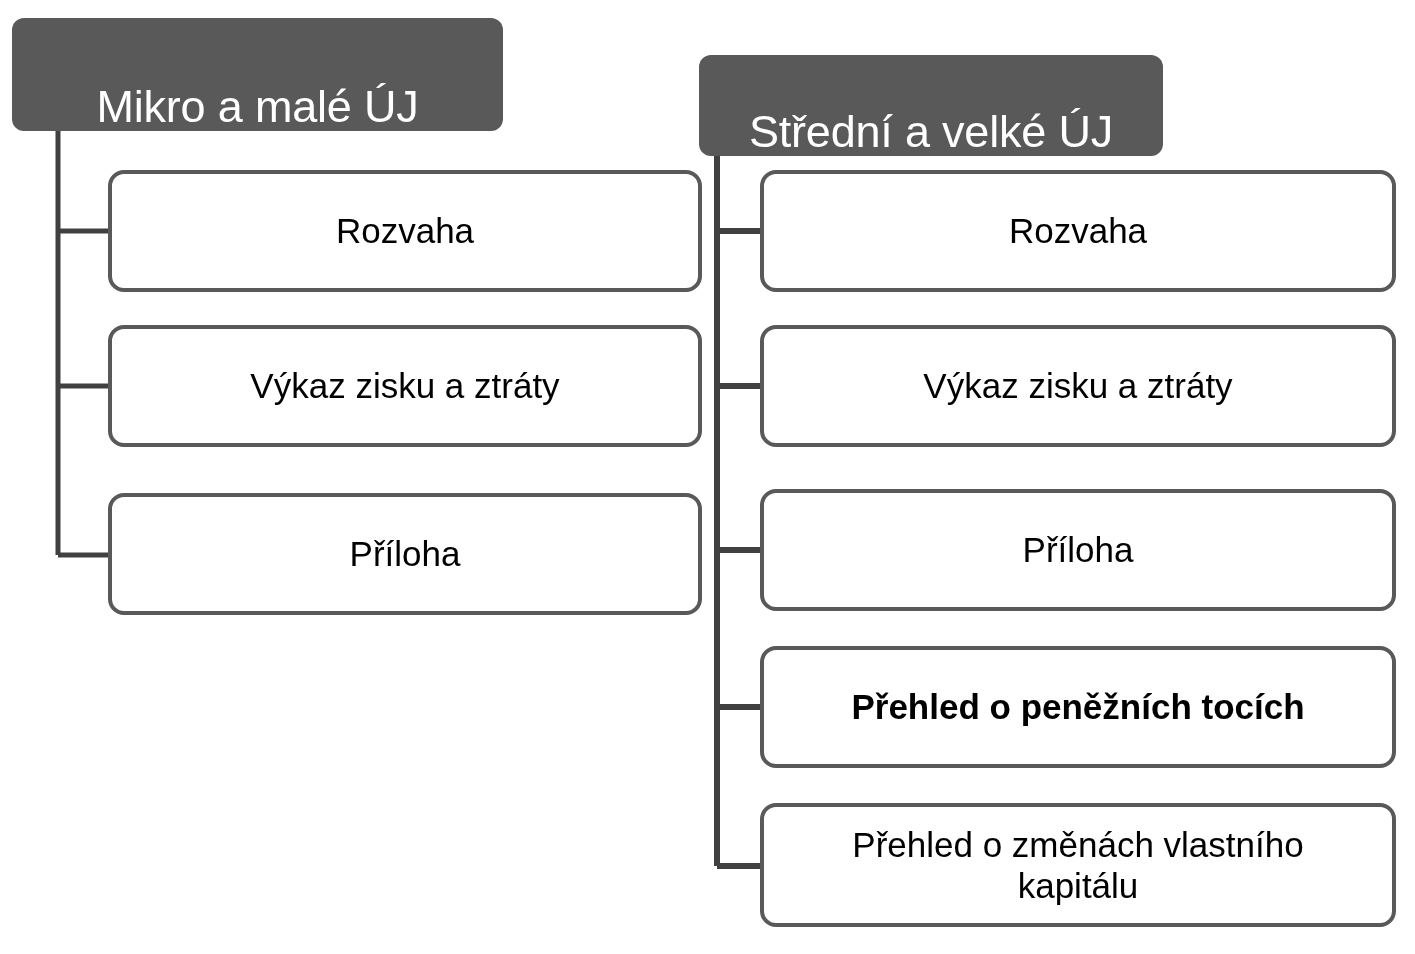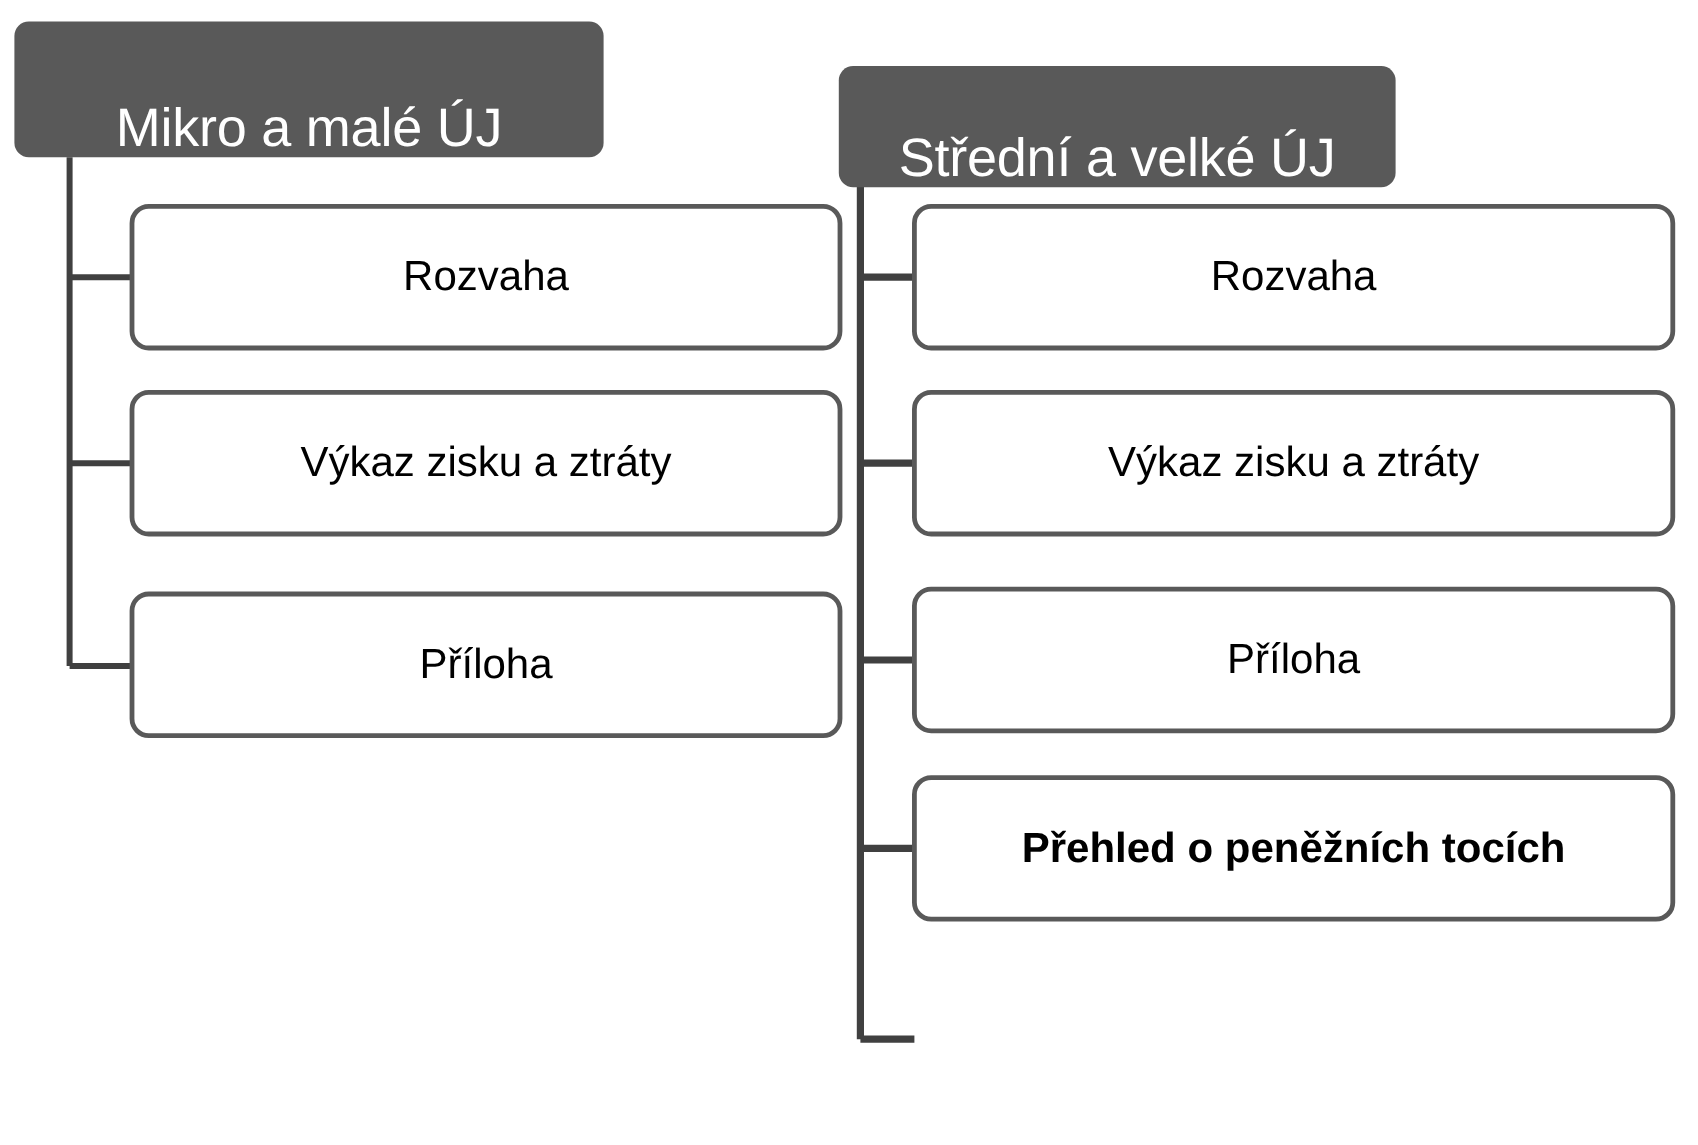--- a/index.html
+++ b/index.html
@@ -122,14 +122,17 @@
   </div>
 
   <div class="node-box rbox" style="top:489px; height:122px;">
     <span class="label">Příloha</span>
   </div>
 
   <div class="node-box rbox" style="top:646px; height:122px;font-weight:bold;">
     <span class="label">Přehled o peněžních tocích</span>
   </div>
 
+  <div class="node-box rbox" style="top:803px; height:124px;">
+    <span class="label">Přehled o změnách vlastního kapitálu</span>
+  </div>
 
 </div>
 
 </body></html>

